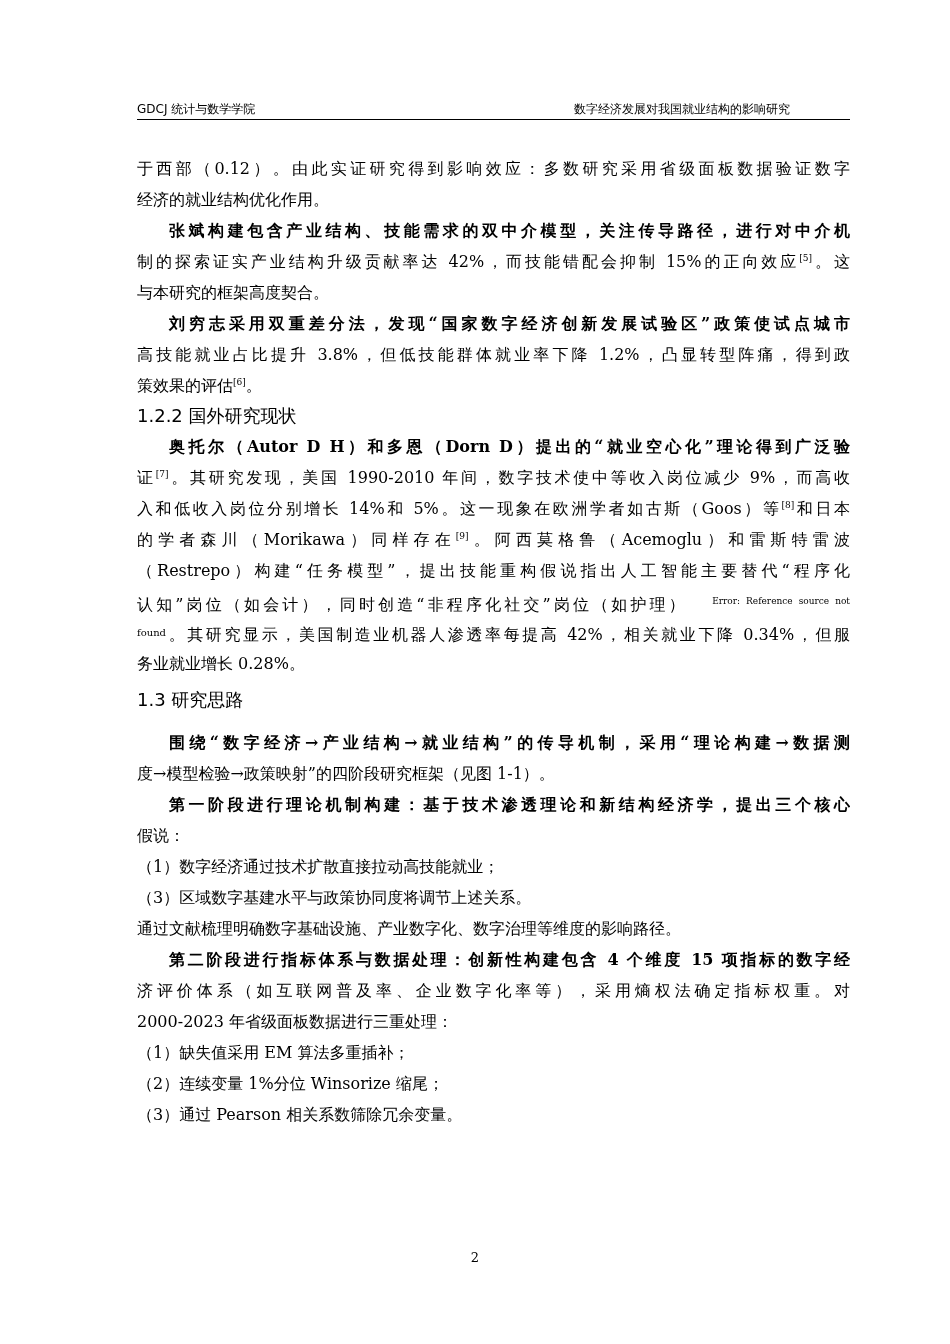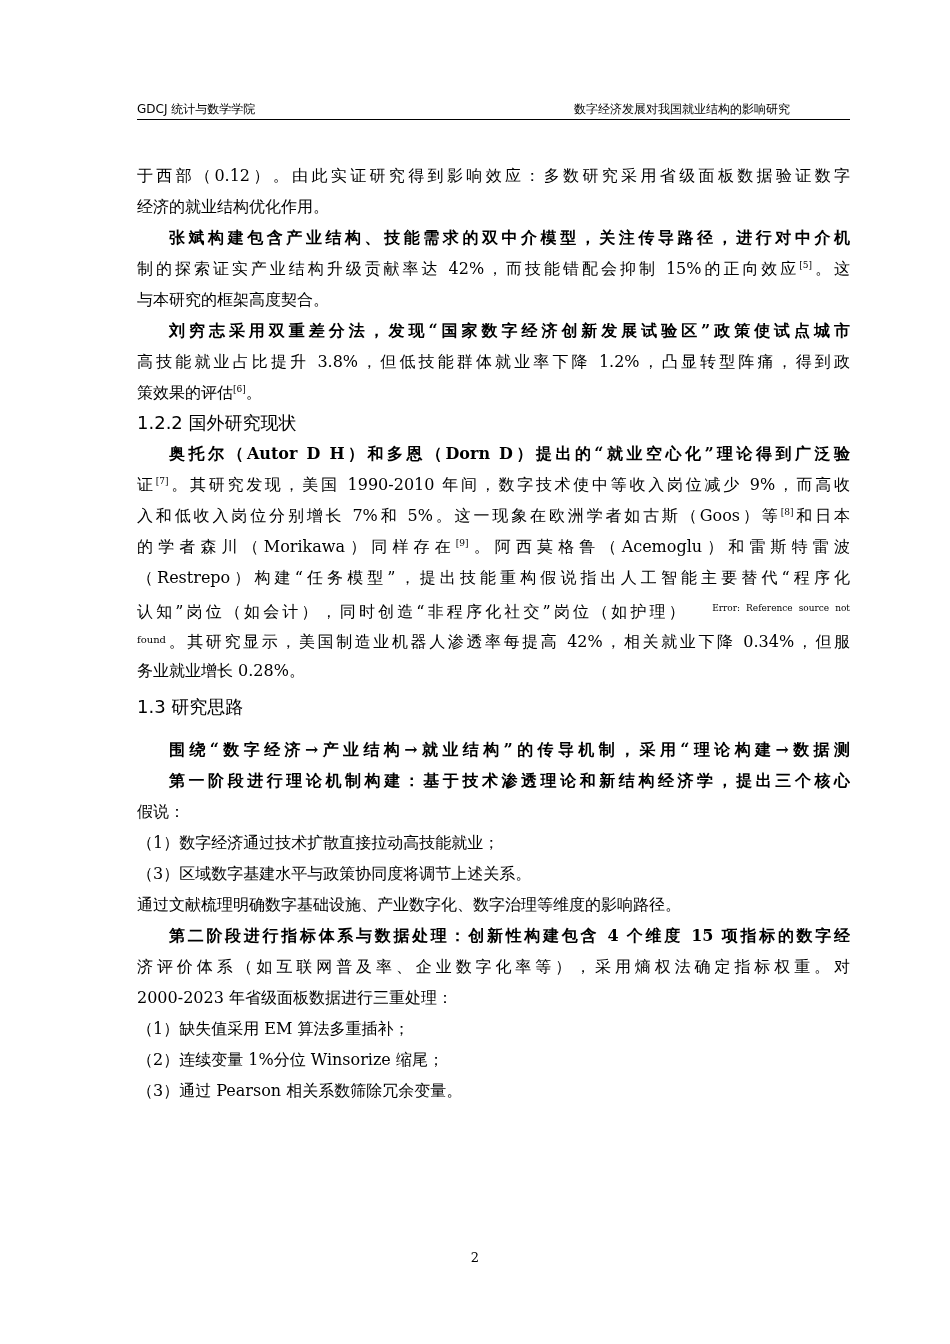--- a/index.html
+++ b/index.html
@@ -4,21 +4,21 @@
 <style>
   html, body { margin: 0; padding: 0; background: #ffffff; }
   body { width: 950px; height: 1344px; position: relative; overflow: hidden;
          font-family: "DejaVu Serif", "Liberation Serif", serif; color: #000; }
   .page { position: absolute; left: 0; top: 0; width: 950px; height: 1344px; background: #fff; }
   .header { position: absolute; left: 137px; top: 101px; width: 713px; height: 18px;
             border-bottom: 1.5px solid #000; font-family: "DejaVu Sans", "Liberation Sans", sans-serif;
             font-size: 12px; line-height: 16px; }
   .header .left { position: absolute; left: 0; top: 0; }
   .header .right { position: absolute; right: 60px; top: 0; }
-  .body { position: absolute; left: 137px; top: 160px; width: 713px; font-size: 16px; }
+  .body { position: absolute; left: 137px; top: 153px; width: 713px; font-size: 16px; }
   .line { height: 31px; line-height: 31px; white-space: nowrap; text-align: justify; text-align-last: justify; overflow: hidden; }
   .line.last { text-align-last: left; }
   .indent { padding-left: 32px; font-weight: bold; }
   .heading { font-family: "DejaVu Sans", "Liberation Sans", sans-serif; font-size: 18px; height: 30px; line-height: 30px; white-space: nowrap; }
   .heading.big { margin-top: 4px; height: 38px; line-height: 34px; margin-bottom: 6px; }
   sup { font-size: 9px; line-height: 0; vertical-align: super; }
   .err { font-size: 9px; vertical-align: 6px; margin-left: 16px; }
   .err2 { font-size: 10px; vertical-align: 4px; }
   .item { text-align-last: left; }
   .pageno { position: absolute; left: 0; width: 950px; top: 1250px; text-align: center; font-size: 13px; }
@@ -50,32 +50,33 @@
       <div class="line indent">刘穷志采用双重差分法，发现“国家数字经济创新发展试验区”政策使试点城市</div>
       <div class="line">高技能就业占比提升 3.8%，但低技能群体就业率下降 1.2%，凸显转型阵痛，得到政</div>
       <div class="line last"><span>策效果的评估</span><sup>[6]</sup><span>。</span></div>
     </div>
 
     <div class="heading">1.2.2 国外研究现状</div>
 
     <div>
       <div class="line indent">奥托尔（Autor D H）和多恩（Dorn D）提出的“就业空心化”理论得到广泛验</div>
       <div class="line"><span>证</span><sup>[7]</sup><span>。其研究发现，美国 1990-2010 年间，数字技术使中等收入岗位减少 9%，而高收</span></div>
-      <div class="line"><span>入和低收入岗位分别增长 7%和 5%。这一现象在欧洲学者如古斯（Goos）等</span><sup>[8]</sup><span>和日本</span></div>
+      <div class="line"><span>入和低收入岗位分别增长 14%和 5%。这一现象在欧洲学者如古斯（Goos）等</span><sup>[8]</sup><span>和日本</span></div>
       <div class="line"><span>的学者森川（Morikawa）同样存在</span><sup>[9]</sup><span>。阿西莫格鲁（Acemoglu）和雷斯特雷波</span></div>
       <div class="line">（Restrepo）构建“任务模型”，提出技能重构假说指出人工智能主要替代“程序化</div>
       <div class="line"><span>认知”岗位（如会计），同时创造“非程序化社交”岗位（如护理）</span> <span class="err">Error: Reference source not</span></div>
       <div class="line"><span class="err2">found</span><span>。其研究显示，美国制造业机器人渗透率每提高 42%，相关就业下降 0.34%，但服</span></div>
       <div class="line last">务业就业增长 0.28%。</div>
     </div>
 
     <div class="heading big">1.3 研究思路</div>
 
     <div>
       <div class="line indent">围绕“数字经济→产业结构→就业结构”的传导机制，采用“理论构建→数据测</div>
+      <div class="line last">度→模型检验→政策映射”的四阶段研究框架（见图 1-1）。</div>
     </div>
 
     <div>
       <div class="line indent">第一阶段进行理论机制构建：基于技术渗透理论和新结构经济学，提出三个核心</div>
       <div class="line last">假说：</div>
       <div class="line item">（1）数字经济通过技术扩散直接拉动高技能就业；</div>
       <div class="line item">（3）区域数字基建水平与政策协同度将调节上述关系。</div>
       <div class="line last">通过文献梳理明确数字基础设施、产业数字化、数字治理等维度的影响路径。</div>
     </div>
 

